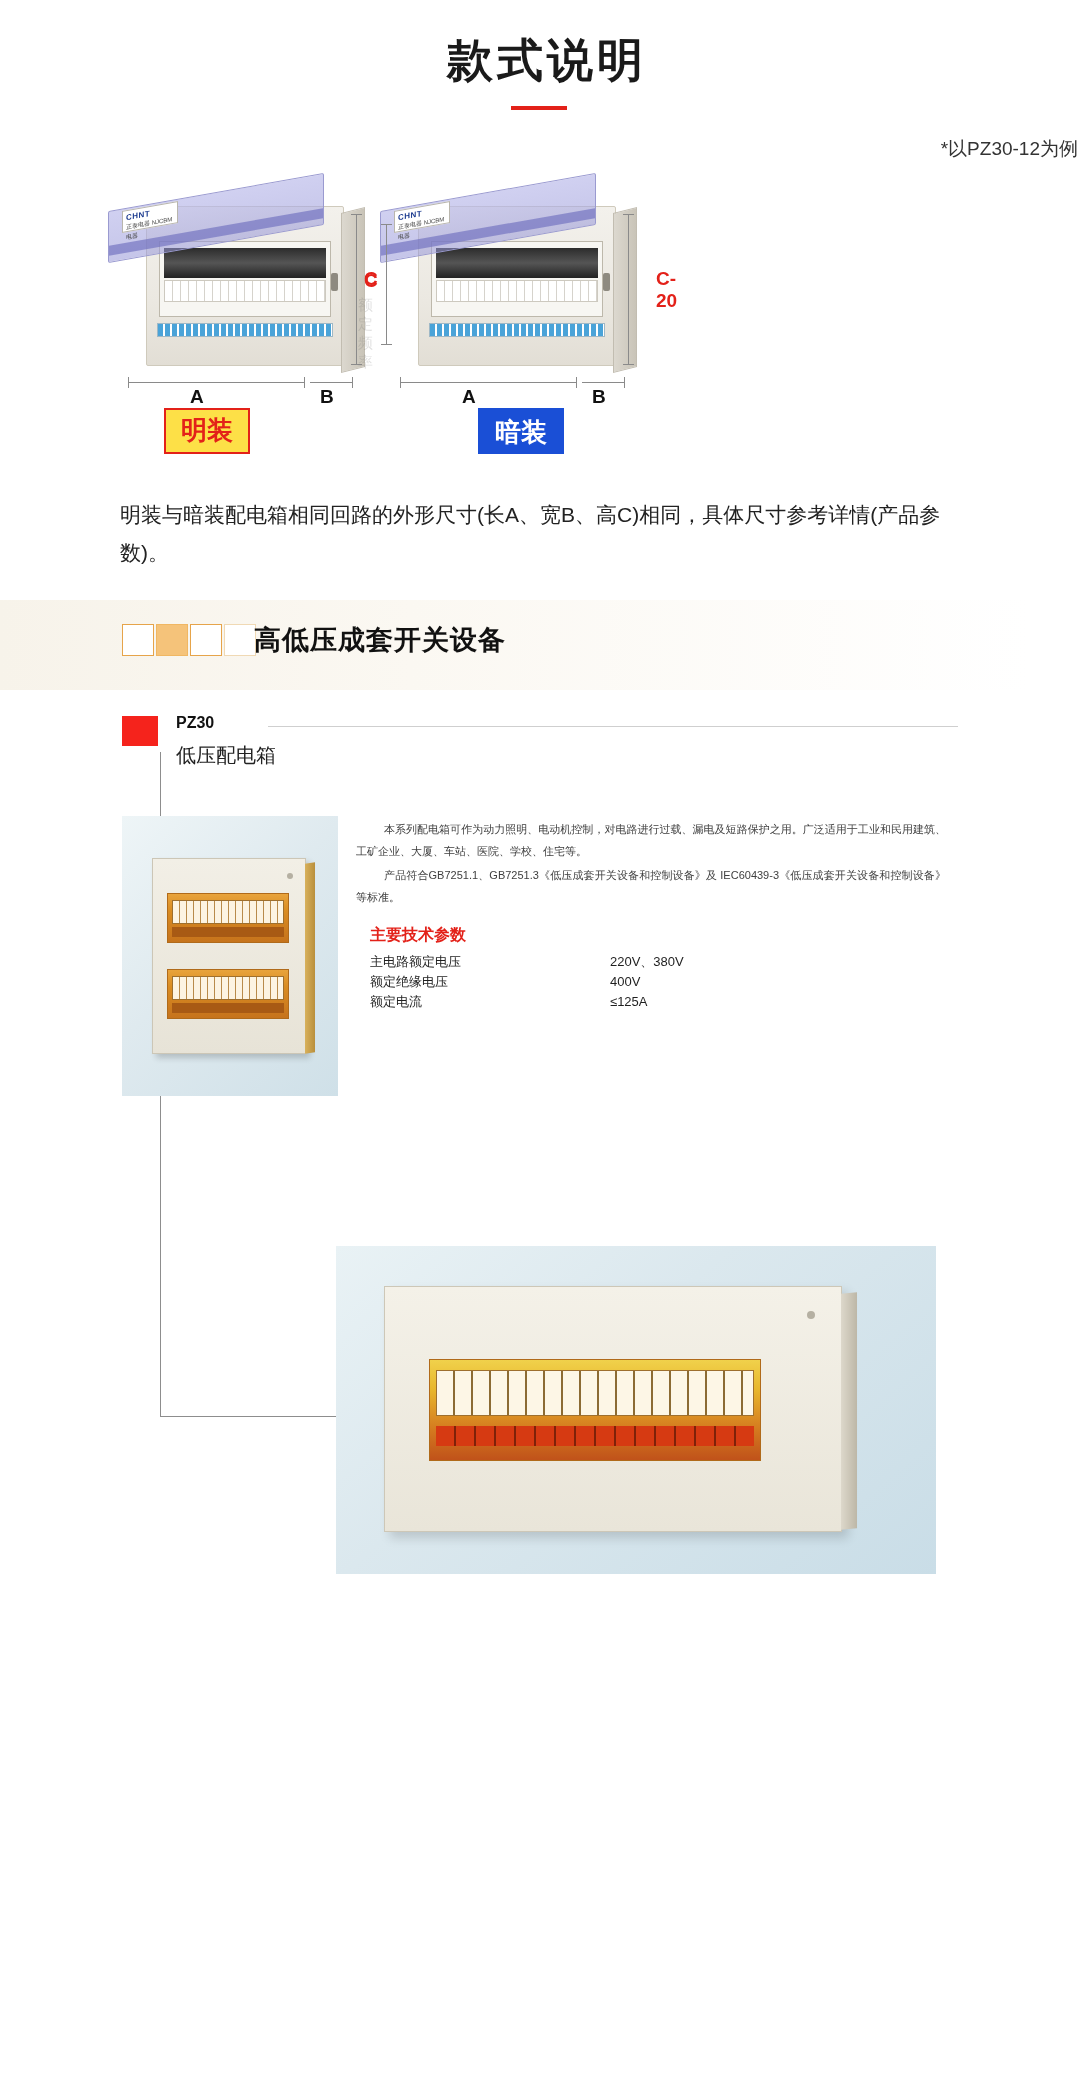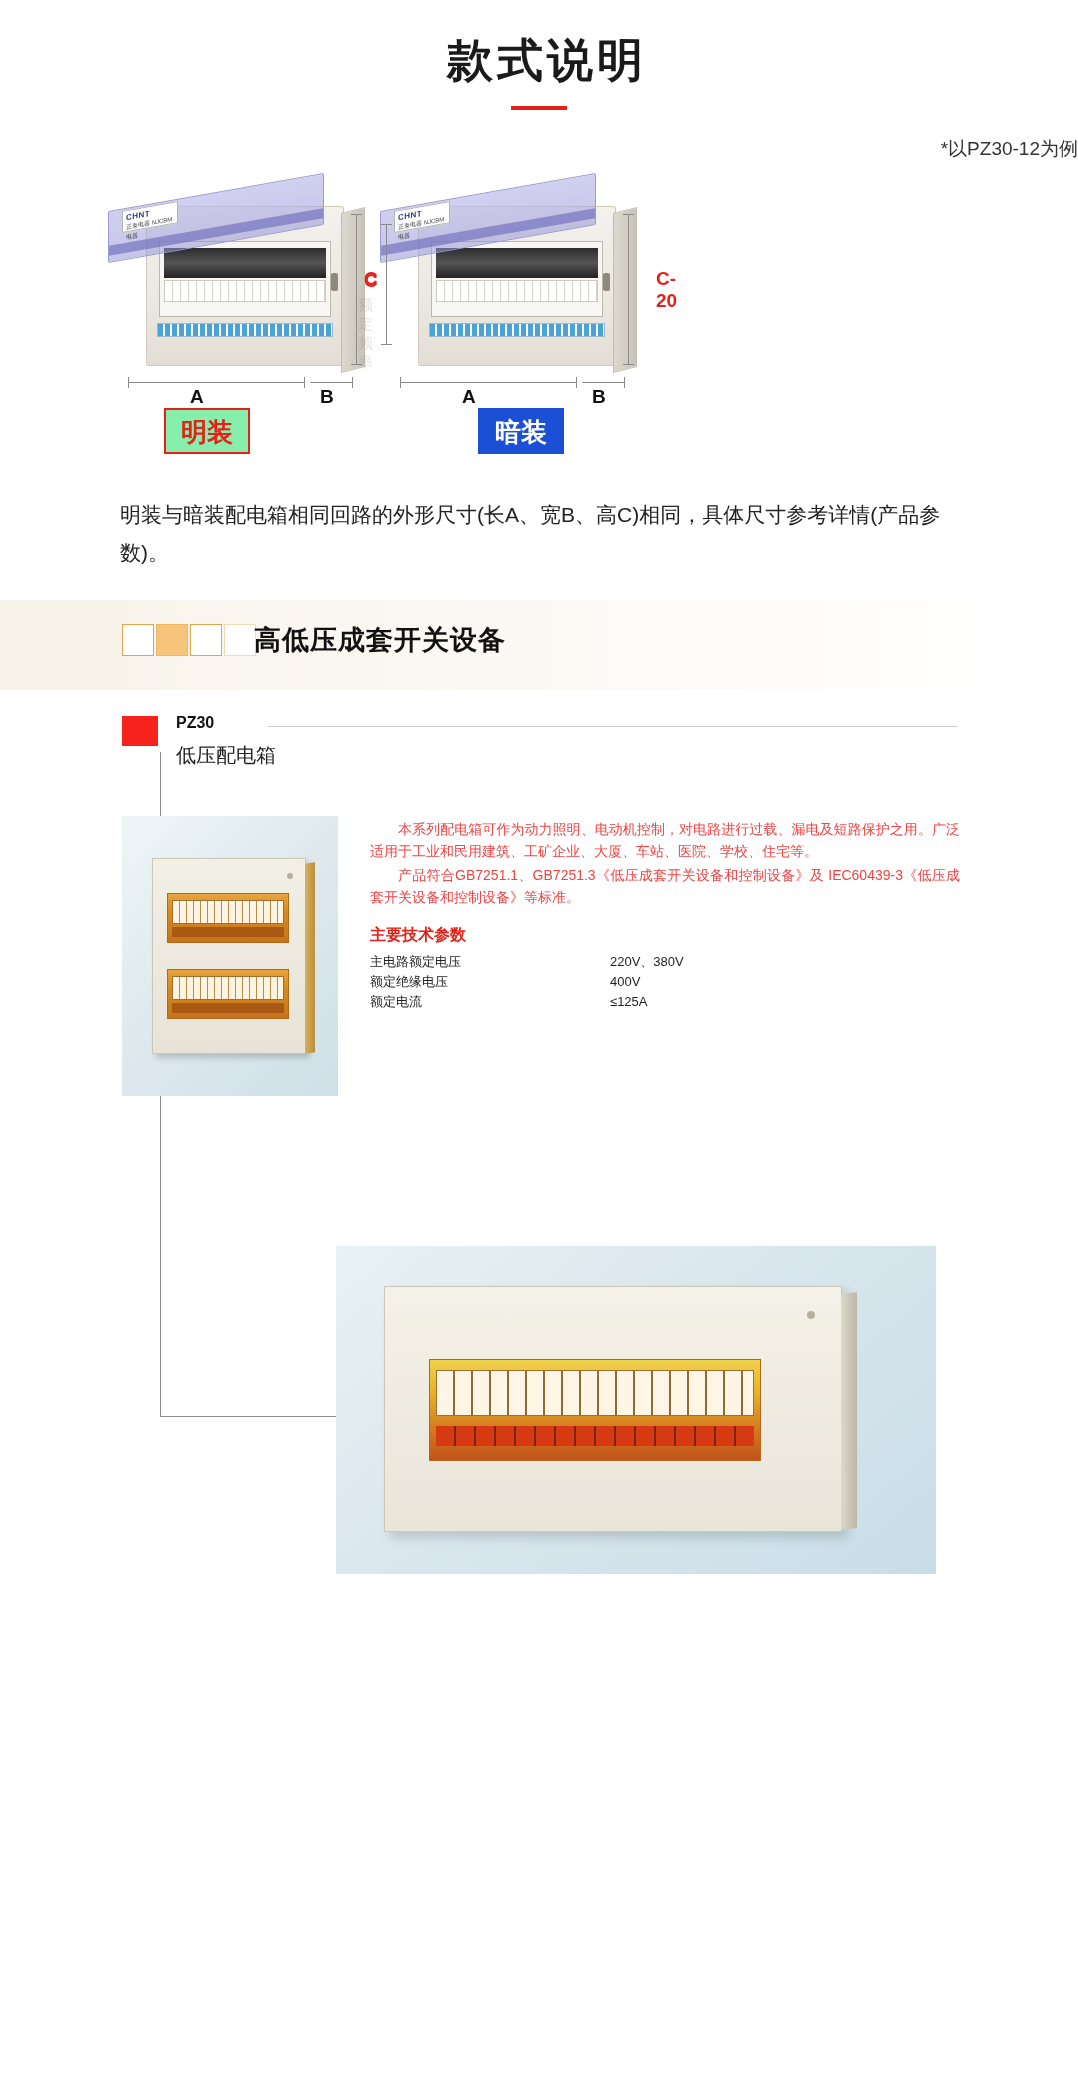--- a/index.html
+++ b/index.html
@@ -210,21 +210,22 @@
     text-align: center;
     font-size: 26px;
     font-weight: bold;
     box-sizing: border-box;
   }
   .tag-ming {
     left: 164px;
     top: 408px;
     color: #e32119;
     border: 2px solid #e32119;
-    background: #86efac;
+    background: #fde047;
+    font-family: Liberation Mono, monospace;
   }
   .tag-an {
     left: 478px;
     top: 408px;
     color: #ffffff;
     background: #1a4fd6;
     border: 2px solid #1a4fd6;
   }
 
   
@@ -378,26 +379,26 @@
     position: absolute;
     right: 12px; top: 14px;
     width: 6px; height: 6px;
     border-radius: 50%;
     background: #b5b0a2;
   }
 
   
   .body-text {
     position: absolute;
-    left: 370px;
+    left: 356px;
     top: 818px;
     width: 590px;
-    font-size: 14px;
+    font-size: 11px;
     line-height: 22px;
-    color: #ef4444;
+    color: #404040;
     text-align: justify;
   }
   .body-text p { margin: 0 0 2px 0; text-indent: 28px; }
 
   .spec-title {
     position: absolute;
     left: 370px;
     top: 925px;
     font-size: 16px;
     font-weight: bold;

